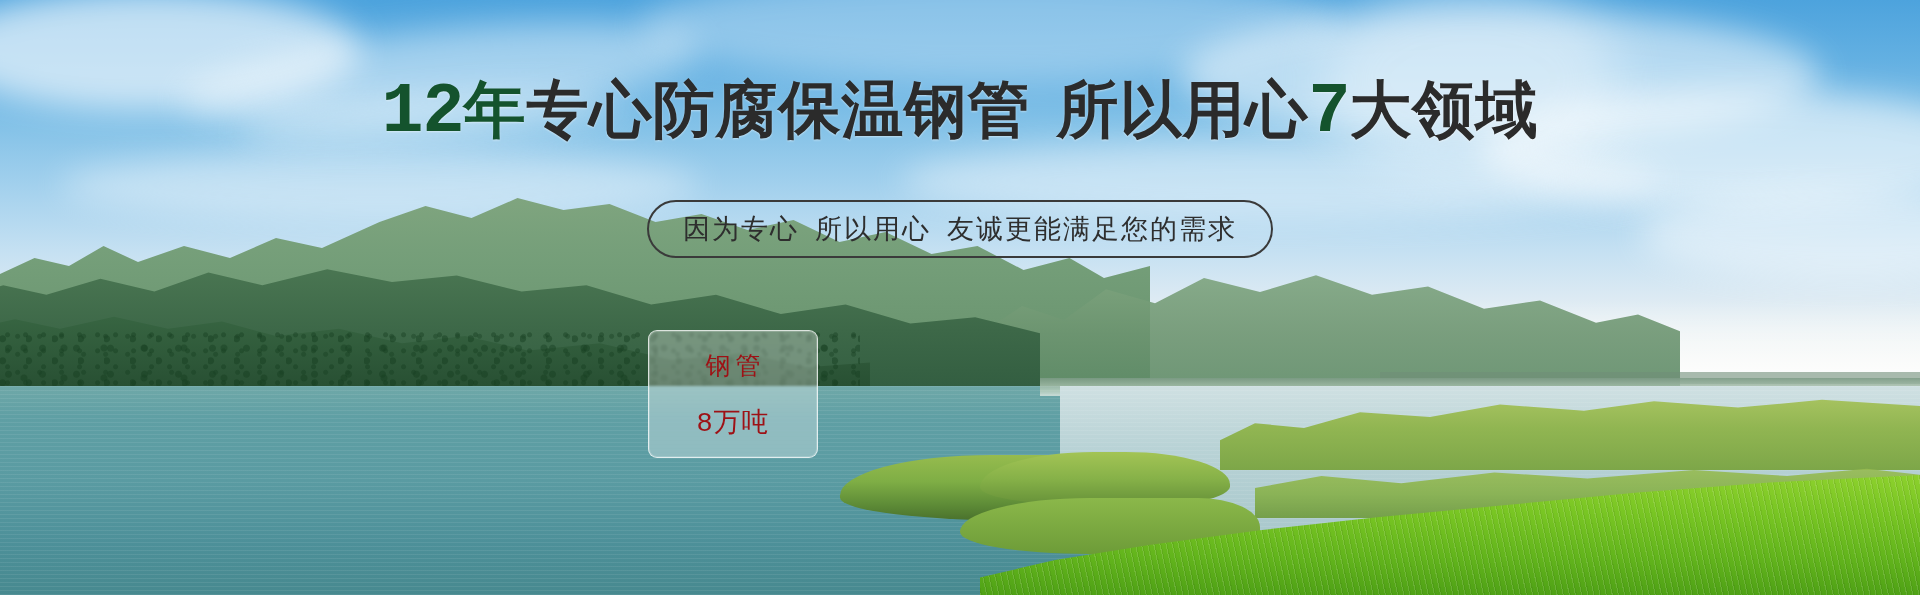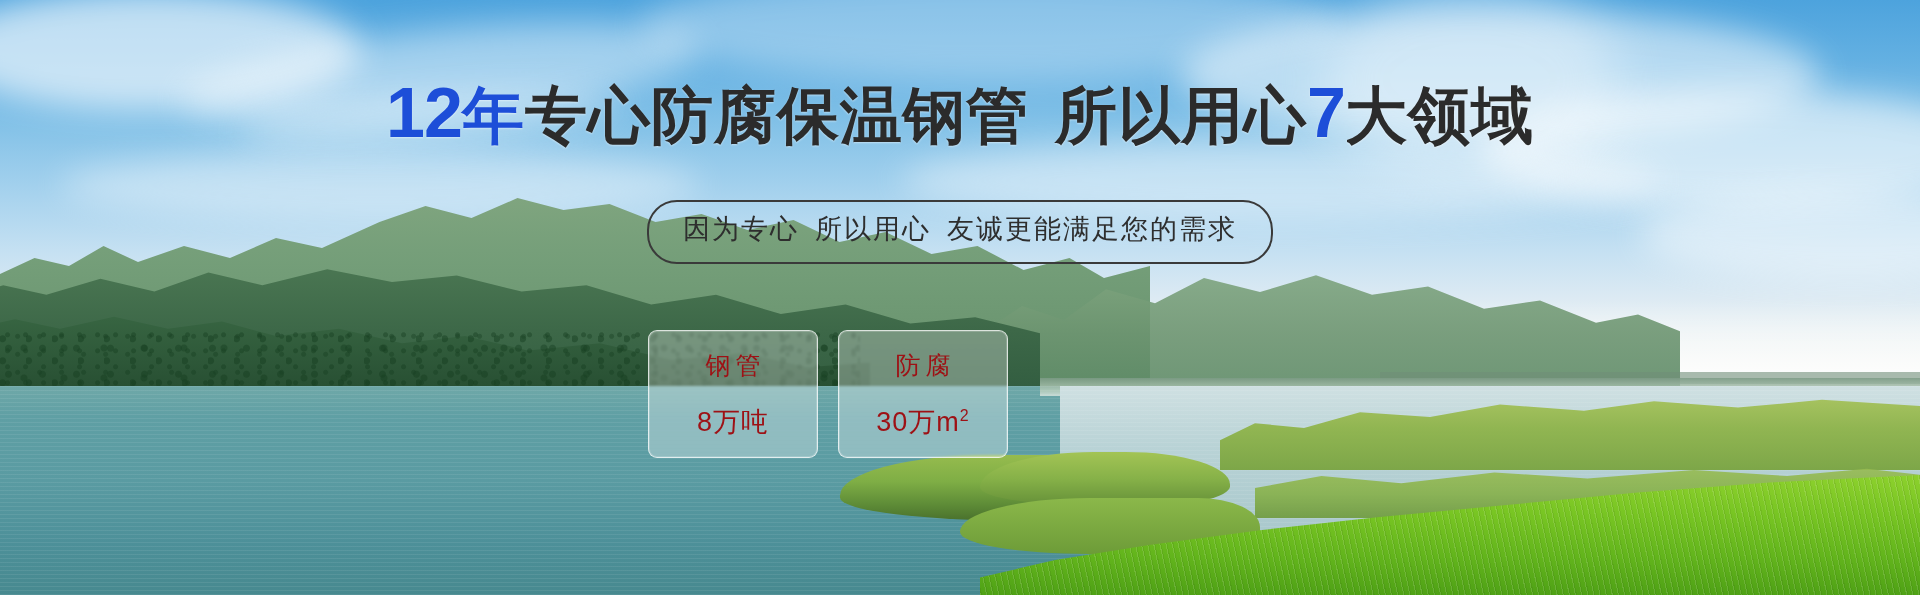--- a/index.html
+++ b/index.html
@@ -174,33 +174,33 @@
     text-align:center;
     white-space:nowrap;
     font-family:"Liberation Sans","DejaVu Sans",sans-serif;
     font-weight:bold;
     font-size:62px;
     line-height:1;
     letter-spacing:1px;
     color:#2b2b2b;
     text-shadow:0 1px 2px rgba(255,255,255,.45);
   }
-  .headline .red{color:#1d4ed8;}
+  .headline .red{color:#14532d;font-family:Liberation Mono, monospace;}
   .headline .num{
     font-size:70px;
     letter-spacing:-1px;
   }
   .headline .gap{display:inline-block;width:26px;}
 
   
   .pill{
     position:absolute;left:50%;top:200px;transform:translateX(-50%);
     border:2px solid #3a3a3a;
     border-radius:30px;
-    padding:9px 34px 15px;
+    padding:9px 34px 9px;
     background:transparent;
     white-space:nowrap;
     font-size:27px;
     letter-spacing:2px;
     color:#2e2e2e;
     font-family:"Liberation Sans","DejaVu Sans",sans-serif;
   }
   .pill .sp{display:inline-block;width:16px;}
 
   
@@ -226,21 +226,21 @@
     font-size:25px;
     letter-spacing:5px;
     text-indent:5px;
     color:#9e1115;
     font-family:"Liberation Sans","DejaVu Sans",sans-serif;
   }
   .card .c-value{
     font-size:27px;
     letter-spacing:1px;
     color:#9e1115;
-    font-family:Liberation Sans, sans-serif;
+    font-family:Liberation Mono, monospace;
     text-align:center;
   }
   .card .c-value sup{font-size:16px;vertical-align:super;}
 </style>
 </head>
 <body>
 
 <div class="banner">
 
   <div class="sky">
@@ -285,21 +285,17 @@
     <span>因为专心</span><span class="sp"></span><span>所以用心</span><span class="sp"></span><span>友诚更能满足您的需求</span>
   </div>
 
   <div class="cards">
 
     <div class="card">
       <div class="c-title">钢管</div>
       <div class="c-value"><span>8万吨</span><sup></sup></div>
     </div>
 
-    <div class="card">
-      <div class="c-title">防腐</div>
-      <div class="c-value"><span>30万m</span><sup>2</sup></div>
-    </div>
 
 
   </div>
 
 </div>
 
 </body></html>

